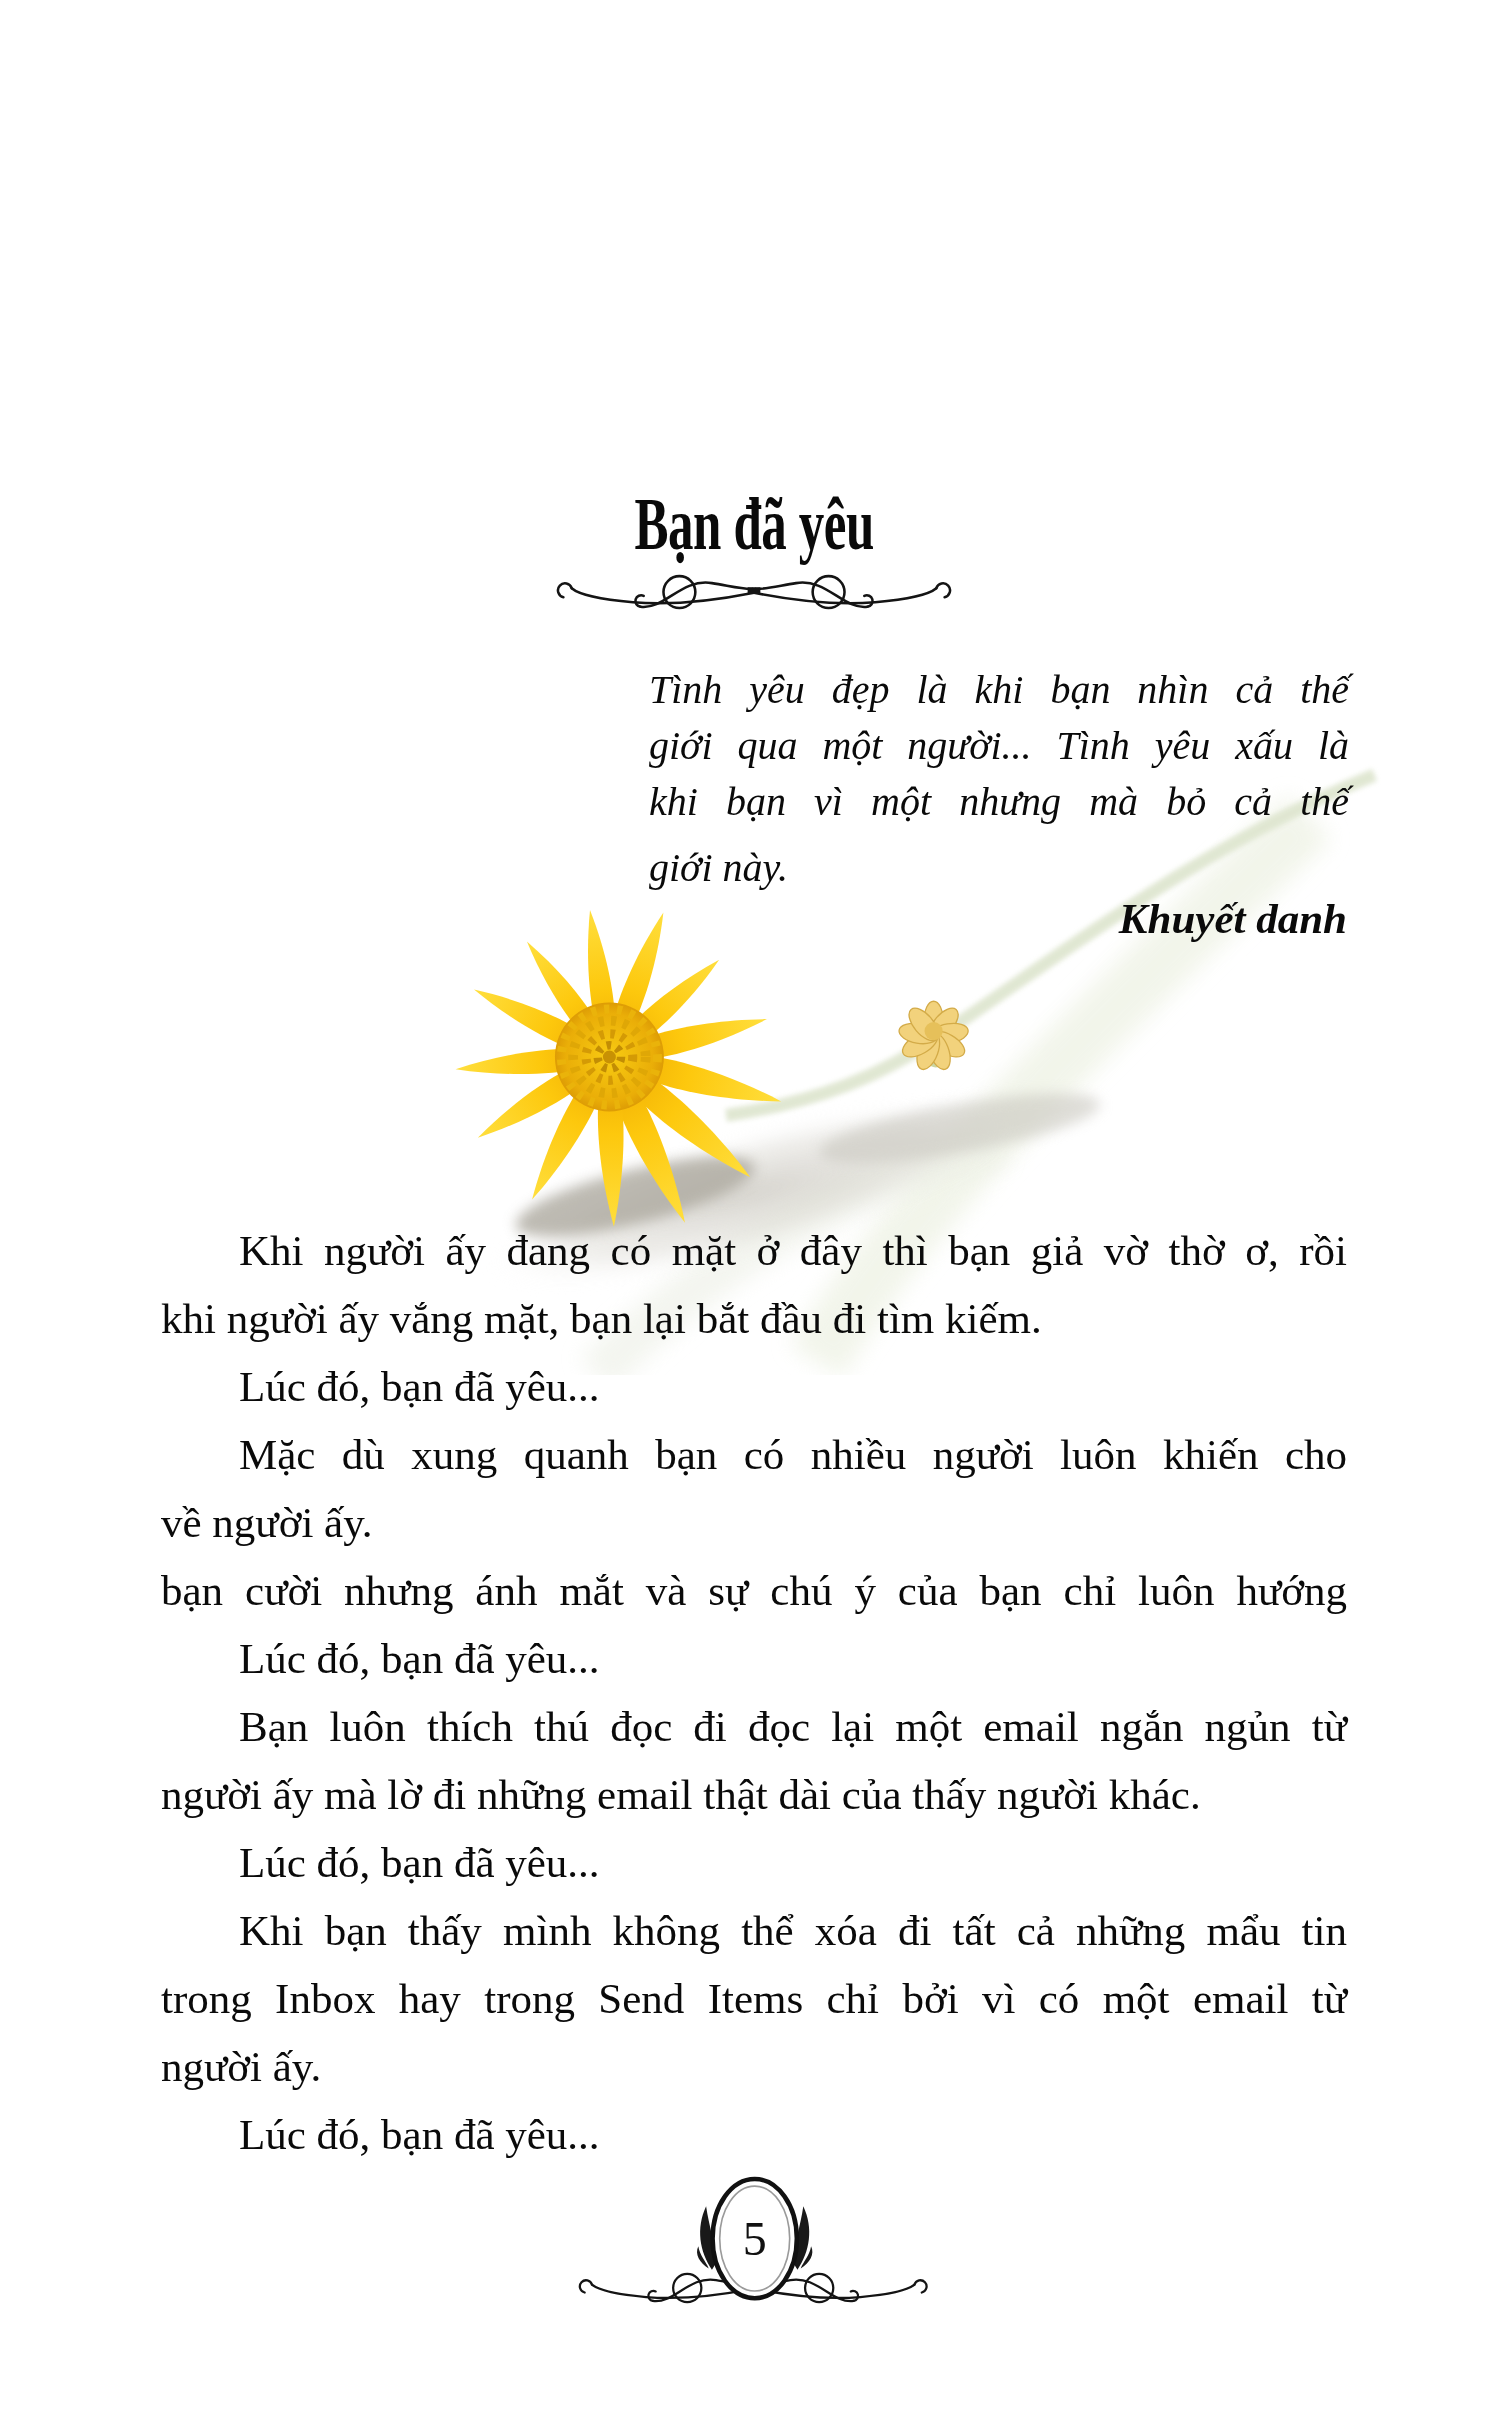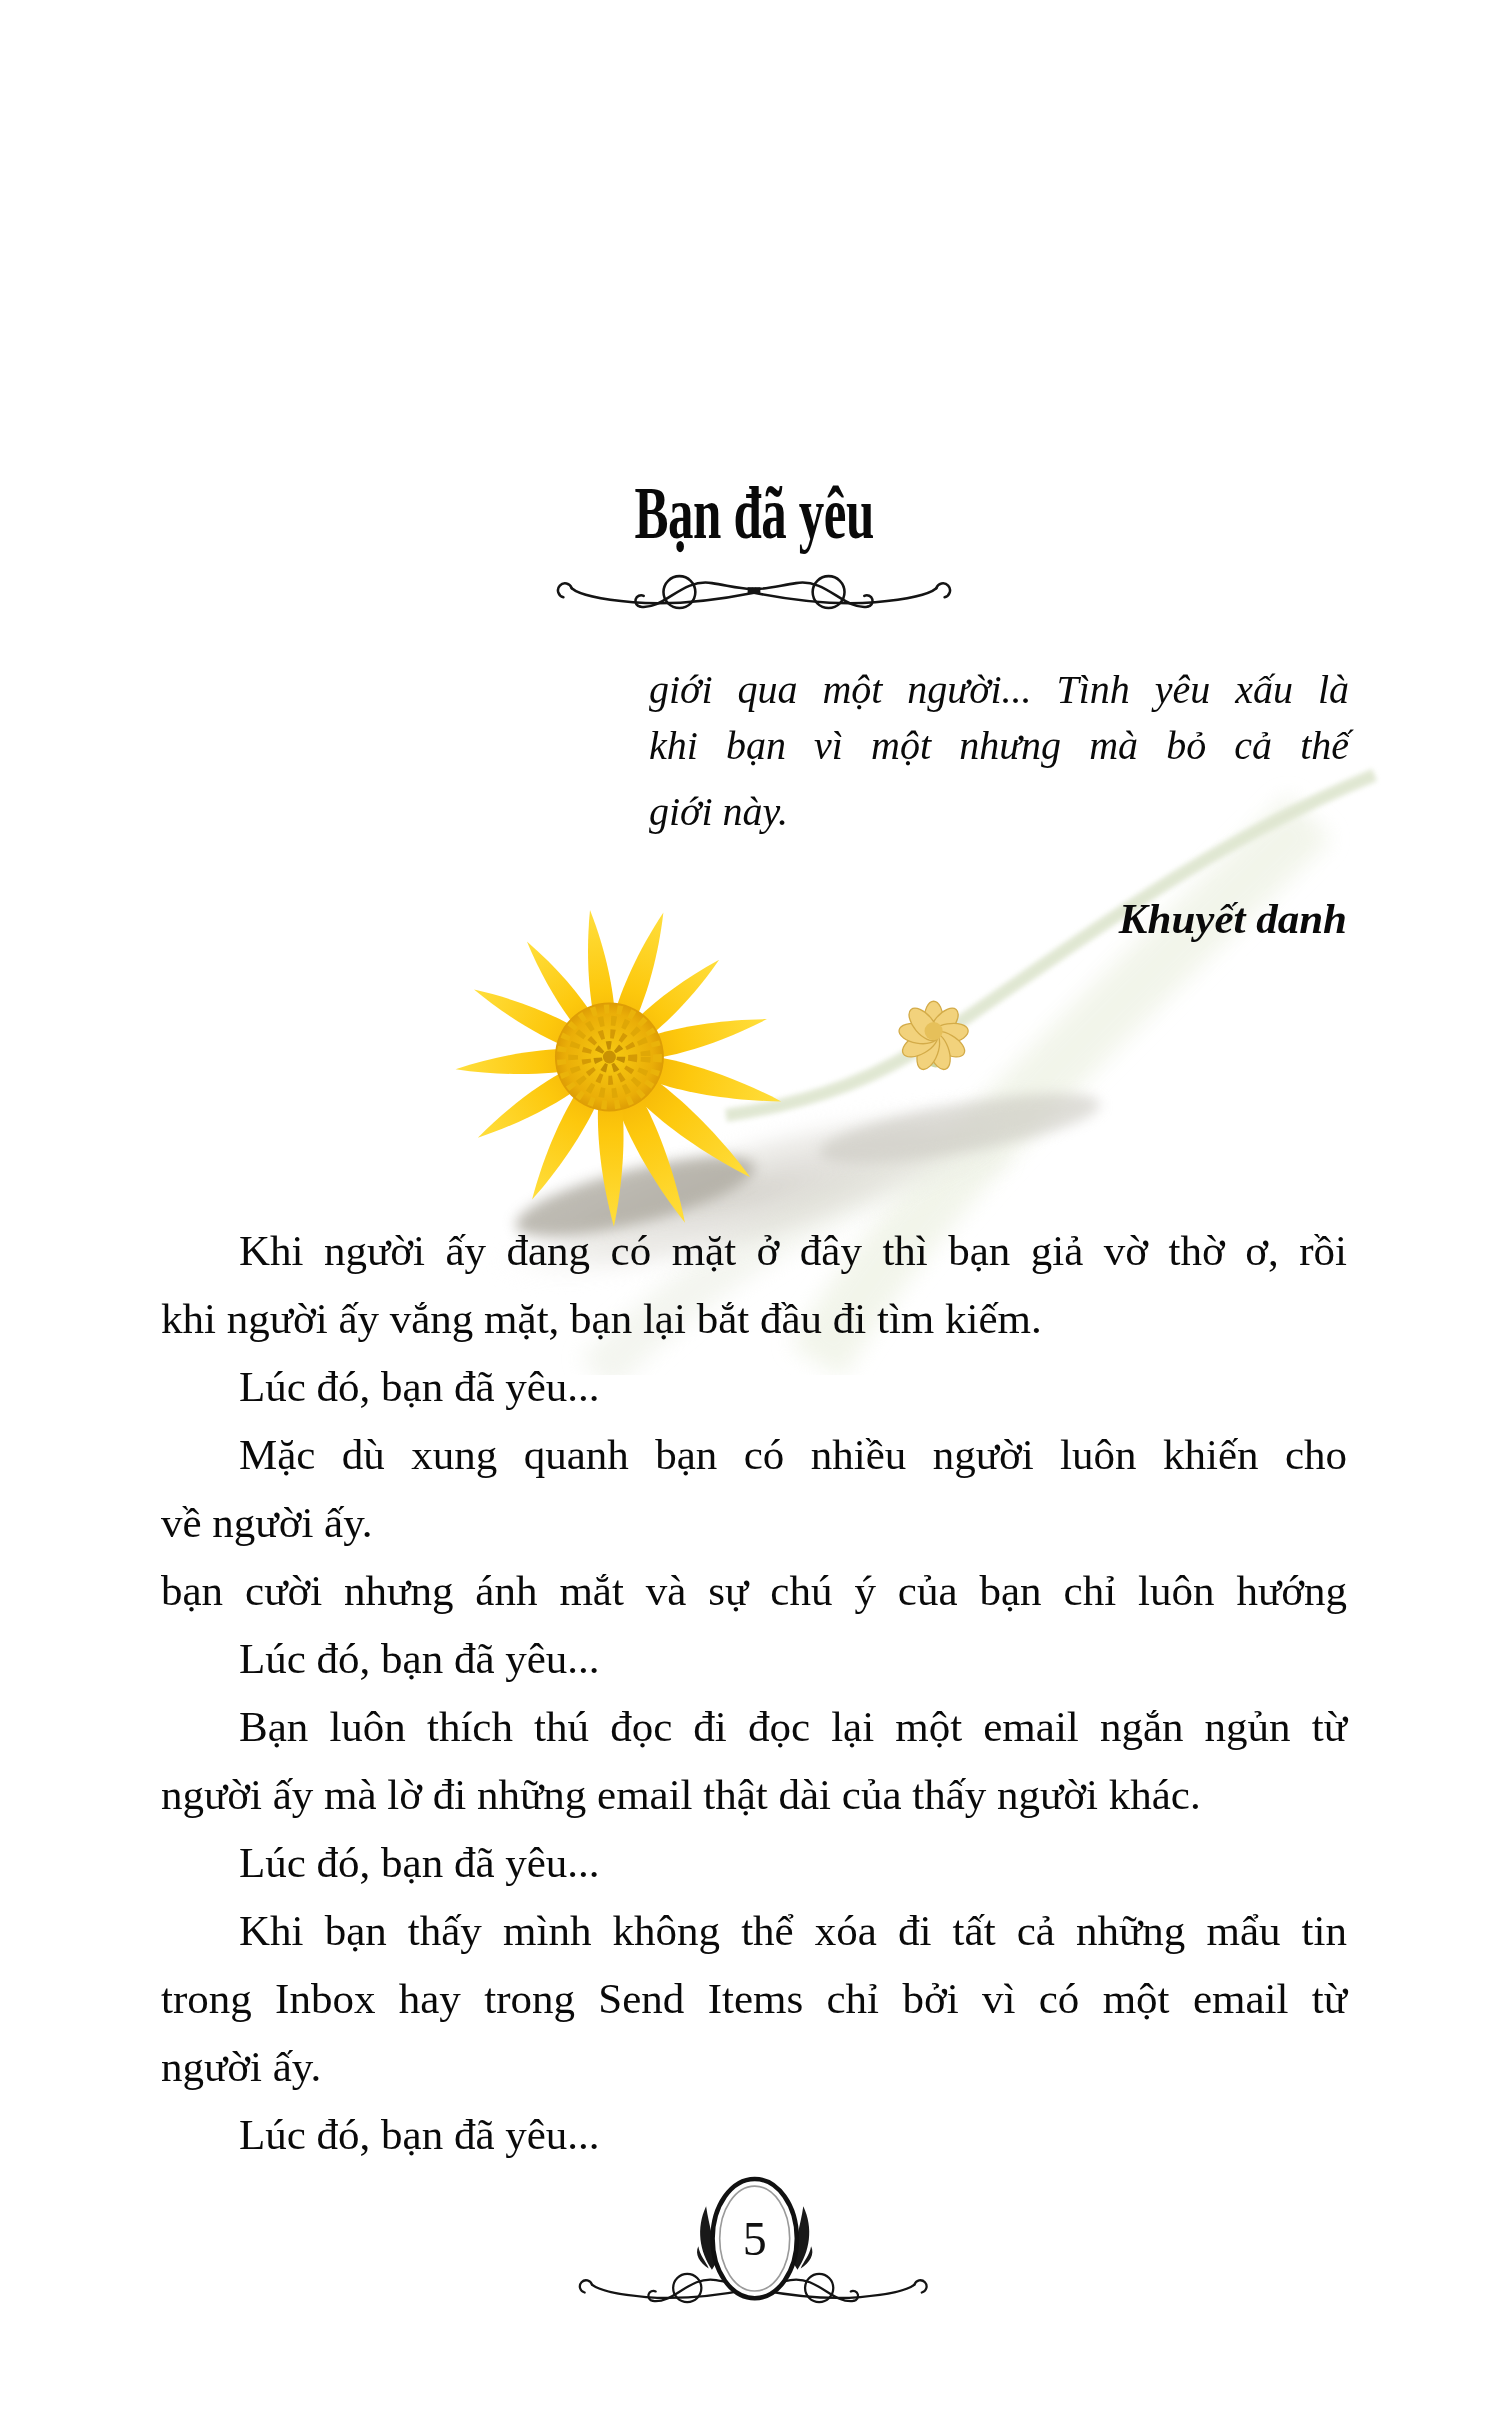--- a/index.html
+++ b/index.html
@@ -13,21 +13,21 @@
   html,body{background:#ffffff;}
   .page{
     position:relative;
     width:1509px;height:2426px;
     background:#ffffff;
     overflow:hidden;
     font-family:"Liberation Serif","DejaVu Serif",serif;
     color:var(--ink);
   }
   .title{
-    position:absolute;top:475px;left:0;width:100%;
+    position:absolute;top:486px;left:0;width:100%;
     text-align:center;
     font-size:75px;line-height:75px;font-weight:700;
     letter-spacing:-0.6px;
     white-space:nowrap;
   }
   .title .squeeze{display:inline-block;transform:scaleX(.68);transform-origin:center;}
   .ornament-svg{position:absolute;}
   .quote{
     position:absolute;left:649px;top:662px;width:700px;
     font-style:italic;font-size:40px;line-height:56px;
@@ -164,20 +164,21 @@
         <ellipse cx="0" cy="-24" rx="15" ry="30" transform="rotate(200)"></ellipse>
         <ellipse cx="0" cy="-24" rx="15" ry="30" transform="rotate(240)"></ellipse>
         <ellipse cx="0" cy="-24" rx="15" ry="30" transform="rotate(280)"></ellipse>
         <ellipse cx="0" cy="-24" rx="15" ry="30" transform="rotate(320)"></ellipse>
       </g>
       <circle cx="0" cy="-8" r="14" fill="#e6c05a"></circle>
     </g>
   </svg>
 
   <div class="quote">
+    <div class="qline">Tình yêu đẹp là khi bạn nhìn cả thế</div>
     <div class="qline">giới qua một người... Tình yêu xấu là</div>
     <div class="qline">khi bạn vì một nhưng mà bỏ cả thế</div>
     <div class="qline end">giới này.</div>
   </div>
   <div class="attribution">Khuyết danh</div>
 
   <div class="body-text">
     <div class="bline ind">Khi người ấy đang có mặt ở đây thì bạn giả vờ thờ ơ, rồi</div>
     <div class="bline end">khi người ấy vắng mặt, bạn lại bắt đầu đi tìm kiếm.</div>
     <div class="bline ind end">Lúc đó, bạn đã yêu...</div>

